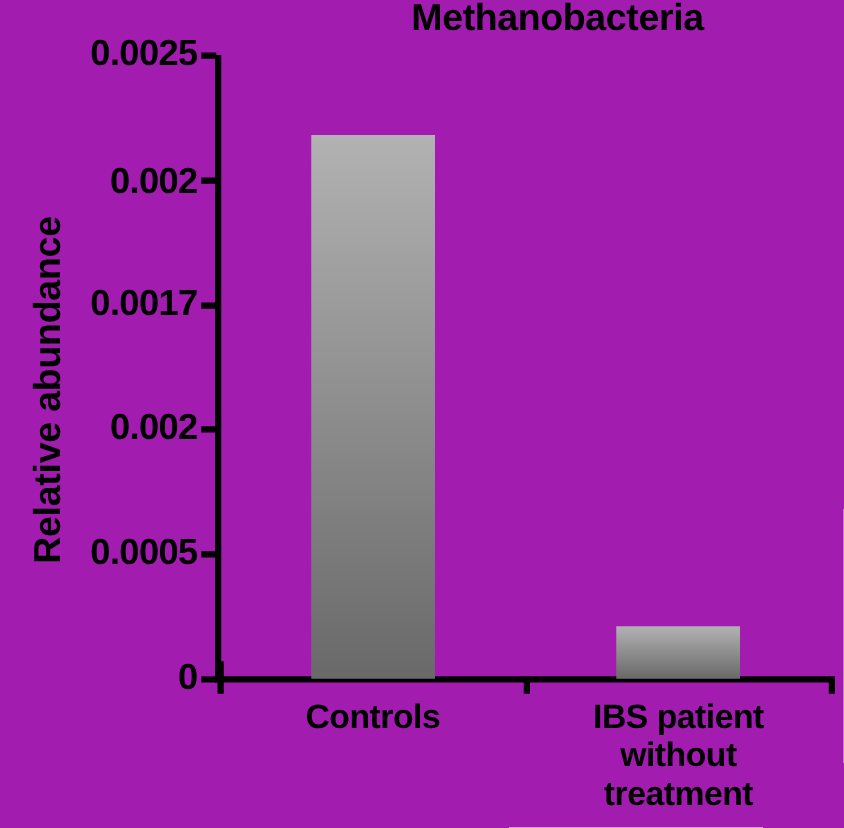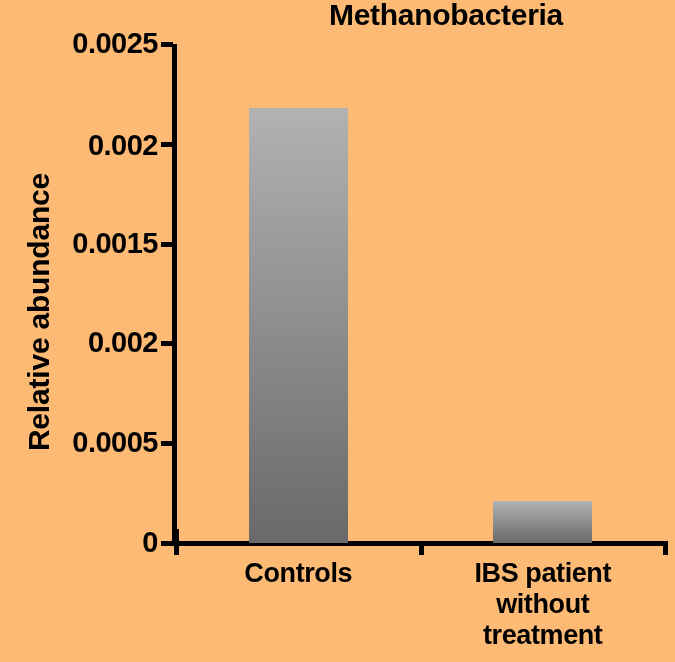--- a/index.html
+++ b/index.html
@@ -11,21 +11,21 @@
     width: 675px;
     height: 662px;
     font-family: "Liberation Sans", sans-serif;
     color: #000000;
     overflow: hidden;
   }
   #figure {
     position: relative;
     width: 675px;
     height: 662px;
-    background: #fdba74;
+    background: #a21caf;
   }
 
   
   .chart-title {
     position: absolute;
     left: 176px;
     top: -2px;
     width: 540px;
     text-align: center;
     font-size: 30px;
@@ -138,21 +138,21 @@
   <div class="x-axis-line"></div>
 
   <div id="y-ticks">
       <div class="y-tick" style="top: 541px;"></div>
       <div class="y-tick-label" style="position: absolute; left: 10px; top: 528px; width: 148px;">0</div>
       <div class="y-tick" style="top: 441.2px;"></div>
       <div class="y-tick-label" style="position: absolute; left: 10px; top: 428.2px; width: 148px;">0.0005</div>
       <div class="y-tick" style="top: 341.4px;"></div>
       <div class="y-tick-label" style="position: absolute; left: 10px; top: 328.4px; width: 148px;">0.002</div>
       <div class="y-tick" style="top: 241.6px;"></div>
-      <div class="y-tick-label" style="position: absolute; left: 10px; top: 228.6px; width: 148px;">0.0015</div>
+      <div class="y-tick-label" style="position: absolute; left: 10px; top: 228.6px; width: 148px;">0.0017</div>
       <div class="y-tick" style="top: 141.8px;"></div>
       <div class="y-tick-label" style="position: absolute; left: 10px; top: 131px; width: 148px;">0.002</div>
       <div class="y-tick" style="top: 42px;"></div>
       <div class="y-tick-label" style="position: absolute; left: 10px; top: 29px; width: 148px;">0.0025</div>
     </div>
 
   <div id="x-ticks">
       <div class="x-tick" style="left: 174px;"></div>
       <div class="x-tick" style="left: 418.5px;"></div>
       <div class="x-tick" style="left: 663px;"></div>

